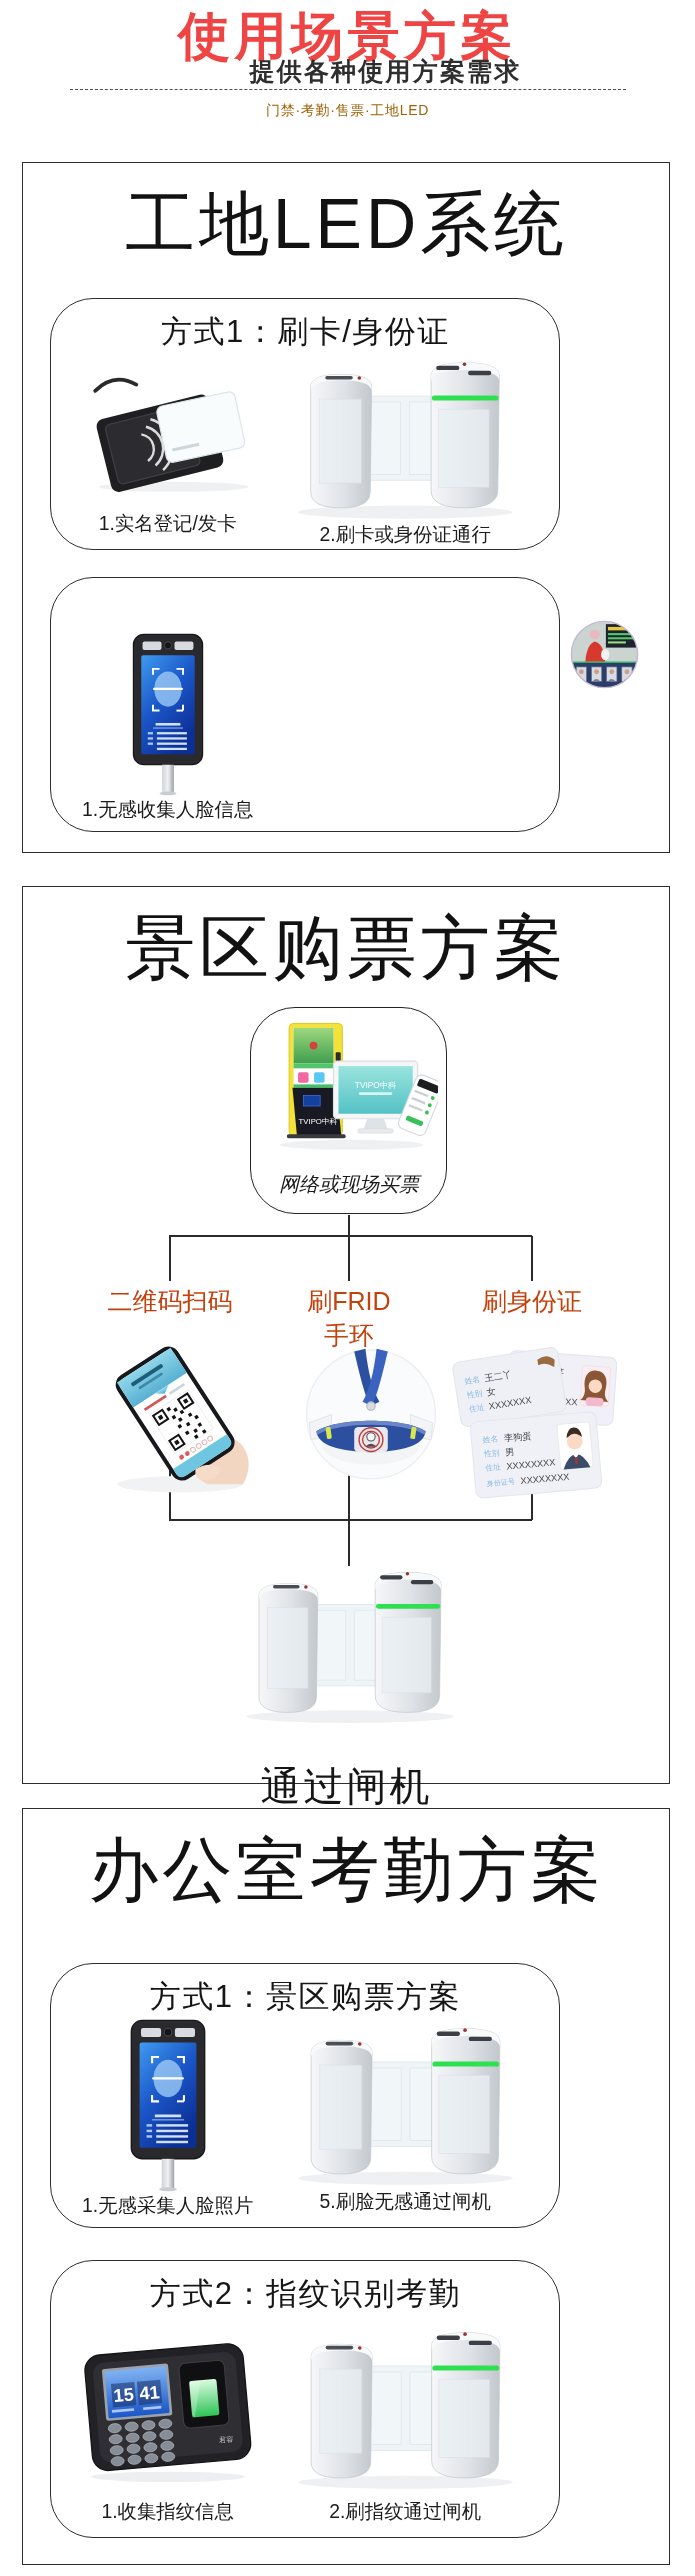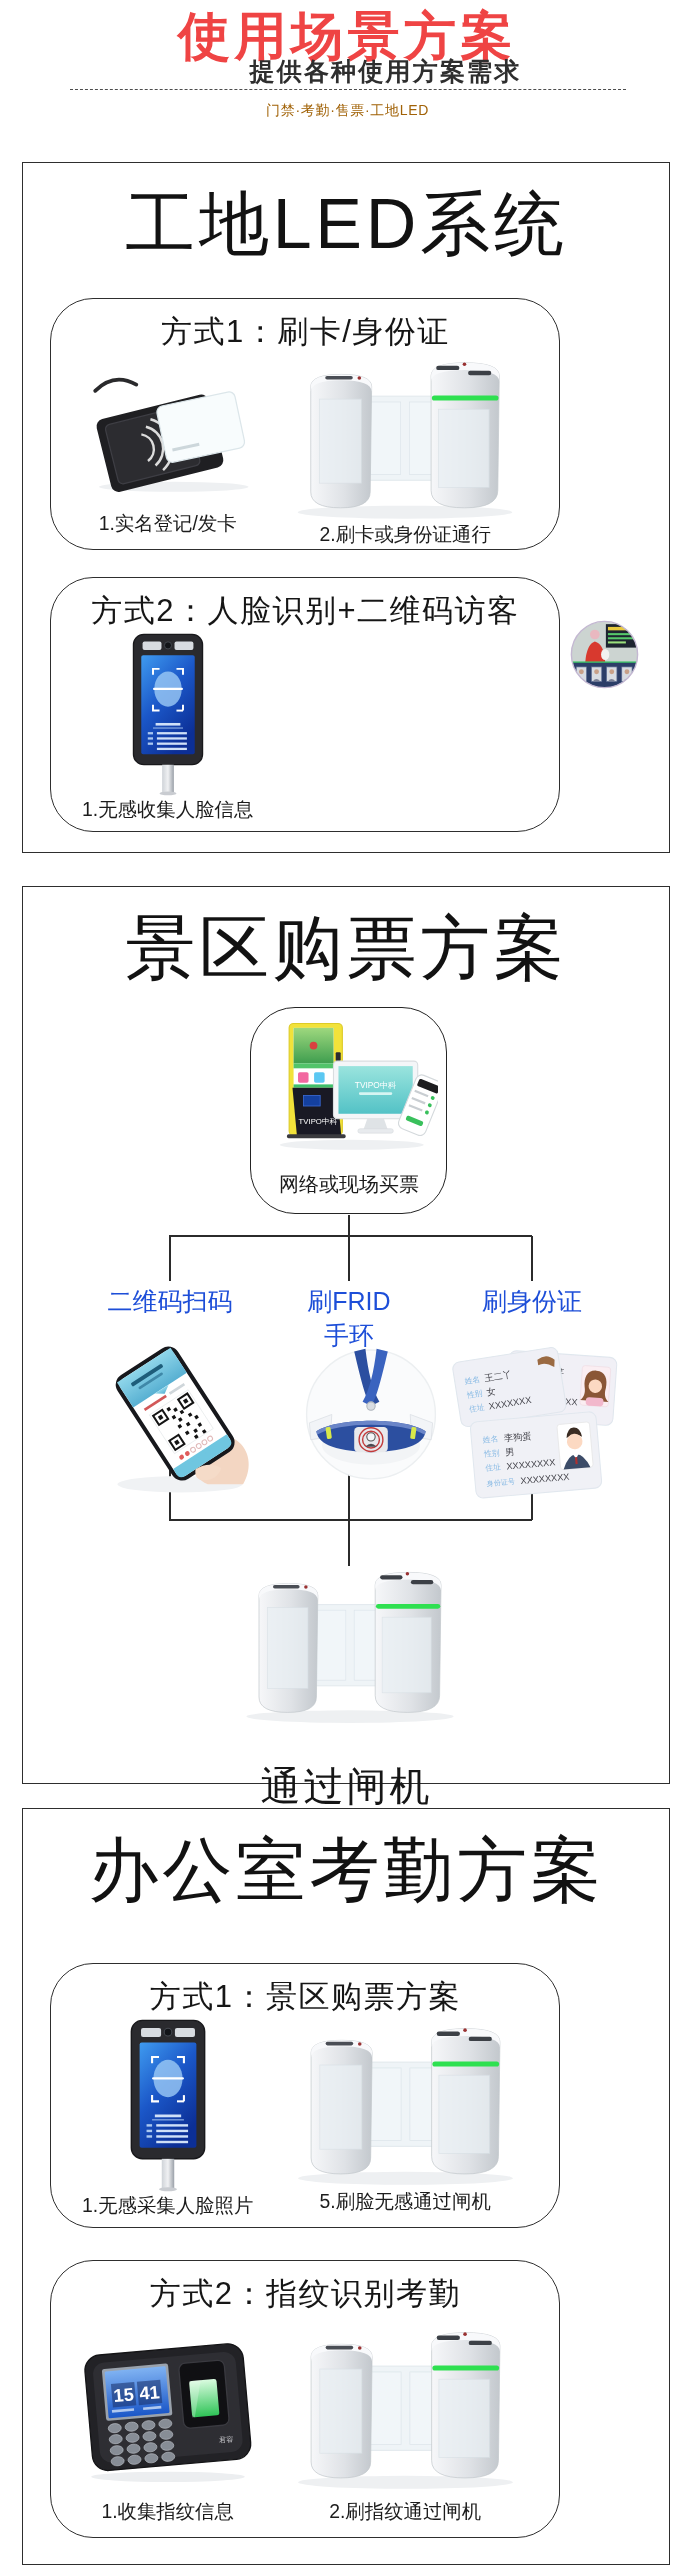--- a/index.html
+++ b/index.html
@@ -29,22 +29,22 @@
   .mcol{display:flex;flex-direction:column;align-items:center;}
   .mcol.c-left{width:42%;}
   .mcol.c-right{width:58%;}
   .mimg{flex:1;display:flex;align-items:center;justify-content:center;width:100%;}
   .mcap{font-size:19.4px;color:#1c1c1c;padding-bottom:4.5px;white-space:nowrap;}
   
   .cline{position:absolute;background:#2b2b2b;z-index:0;}
   #buy-box{position:absolute;left:227px;top:120px;width:197px;height:207px;border:1.5px solid #242424;
            border-radius:45px;background:#fff;box-sizing:border-box;text-align:center;}
   #buy-box .kimg{margin-top:10.5px;}
-  #buy-cap{position:absolute;bottom:15px;width:100%;font-size:20px;color:#1c1c1c;}
-  .branch-label{position:absolute;top:398px;width:165px;text-align:center;font-size:25px;color:#1d4ed8;line-height:1.35;}
+  #buy-cap{position:absolute;bottom:15px;width:100%;font-size:20px;color:#1c1c1c;font-style:italic;}
+  .branch-label{position:absolute;top:398px;width:165px;text-align:center;font-size:25px;color:#c2410c;line-height:1.35;}
   .branch-img{position:absolute;z-index:1;}
   #gate-img{position:absolute;left:215px;top:677px;z-index:1;}
   #gate-cap{position:absolute;top:872px;width:100%;text-align:center;font-size:40px;color:#161616;letter-spacing:3px;}
   
   #inset-circle{position:absolute;left:519px;top:42px;width:69px;height:69px;}
   svg text{font-family:"Liberation Sans",sans-serif;}
 </style>
 </head>
 <body>
 
@@ -173,21 +173,20 @@
             <svg width="232" height="167" viewBox="0 0 320 230">
               <use href="#sym-turnstile"></use>
             </svg>
           </div>
           <div class="mcap">2.刷卡或身份证通行</div>
         </div>
       </div>
     </div>
 
     <div class="mbox" id="led-m2">
-      <div class="mbox-title">方式2：人脸识别+二维码访客</div>
       <div class="mrow">
         <div class="mcol c-left">
           <div class="mimg">
             <svg width="98" height="163" viewBox="0 0 150 250">
               <use href="#sym-face"></use>
             </svg>
           </div>
           <div class="mcap">1.无感收集人脸信息</div>
         </div>
       </div>

